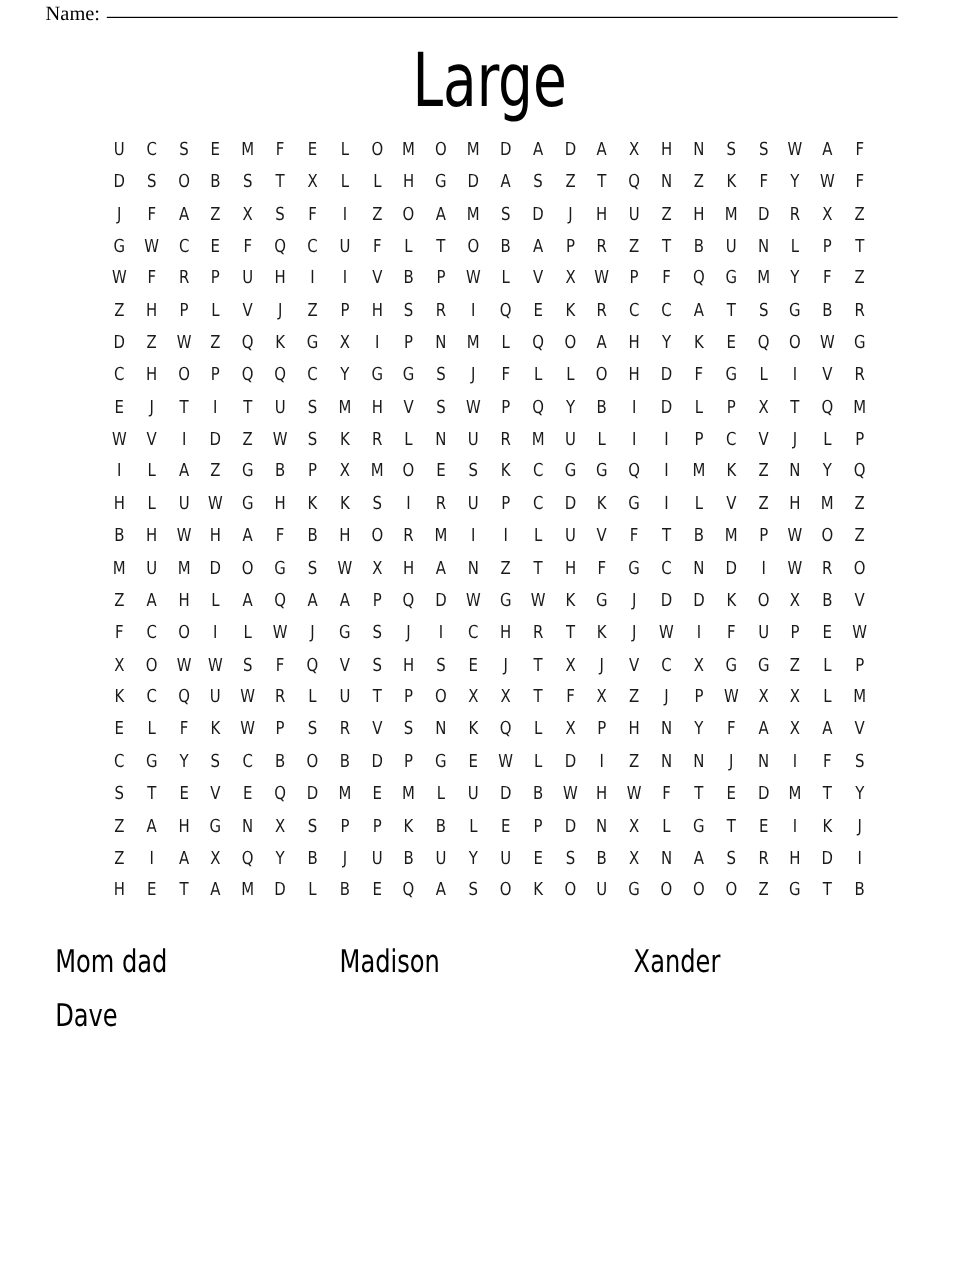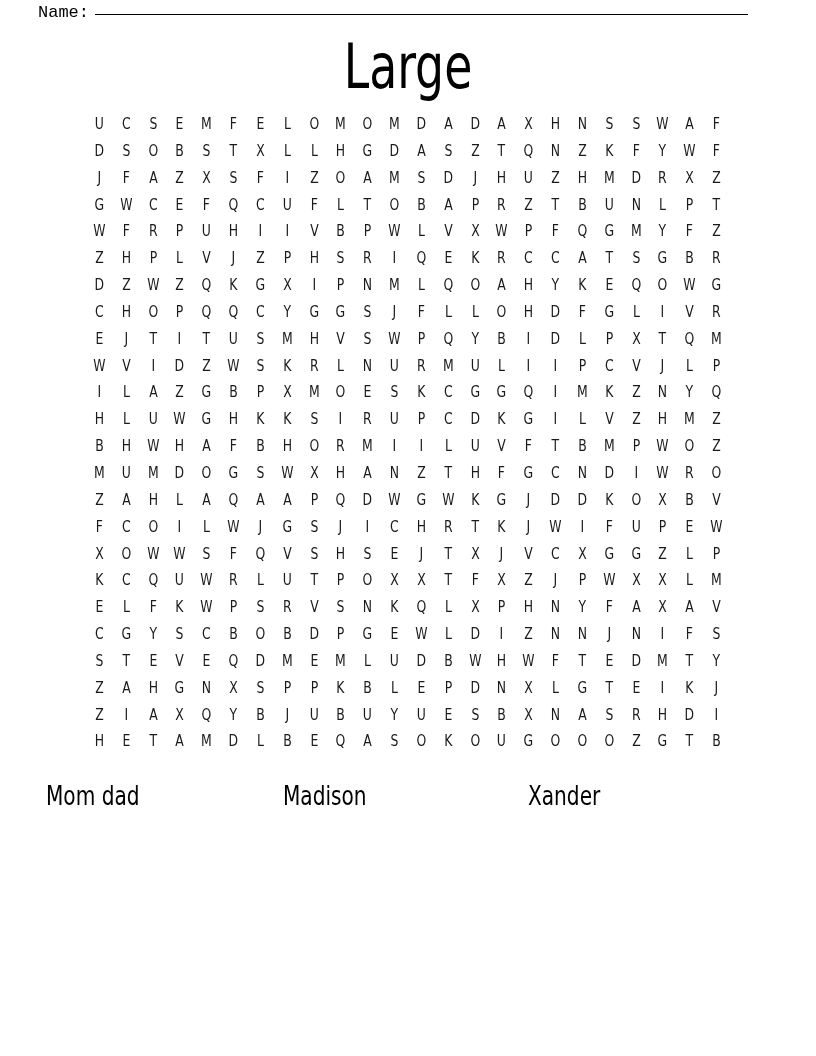--- a/index.html
+++ b/index.html
@@ -20,21 +20,21 @@
   #name-row {
     position: absolute;
     left: 38px;
     top: 2px;
     width: 710px;
     display: flex;
     align-items: baseline;
     gap: 6px;
   }
   #name-label {
-    font-family: Liberation Mono, monospace;
+    font-family: Liberation Serif, serif;
     font-size: 17px;
     line-height: 20px;
     white-space: nowrap;
   }
   #name-blank {
     flex: 1 1 auto;
     height: 14px;
     border-bottom: 1.5px solid #000;
     position: relative;
     top: -2px;
@@ -78,21 +78,21 @@
   
   #word-list {
     position: absolute;
     left: 46px;
     top: 780px;
     width: 740px;
   }
   .word-row {
     display: flex;
     height: 44.5px;
-    align-items: flex-start;
+    align-items: center;
   }
   .word-cell {
     font-family: "DejaVu Sans Condensed", "Liberation Sans Narrow", "Liberation Sans", sans-serif;
     font-size: 26px;
     line-height: 32px;
     white-space: nowrap;
     transform: scaleX(0.86);
     transform-origin: left top;
   }
   .word-col-1 { width: 237px; }
@@ -688,13 +688,18 @@
     <div class="grid-cell">T</div>
     <div class="grid-cell">B</div>
   </div>
 
 <div id="word-list">
     <div class="word-row">
       <div class="word-cell word-col-1">Mom dad</div>
       <div class="word-cell word-col-2">Madison</div>
       <div class="word-cell word-col-3">Xander</div>
     </div>
+    <div class="word-row">
+      <div class="word-cell word-col-1">Dave</div>
+      <div class="word-cell word-col-2"></div>
+      <div class="word-cell word-col-3"></div>
+    </div>
   </div>
 
 </body></html>

